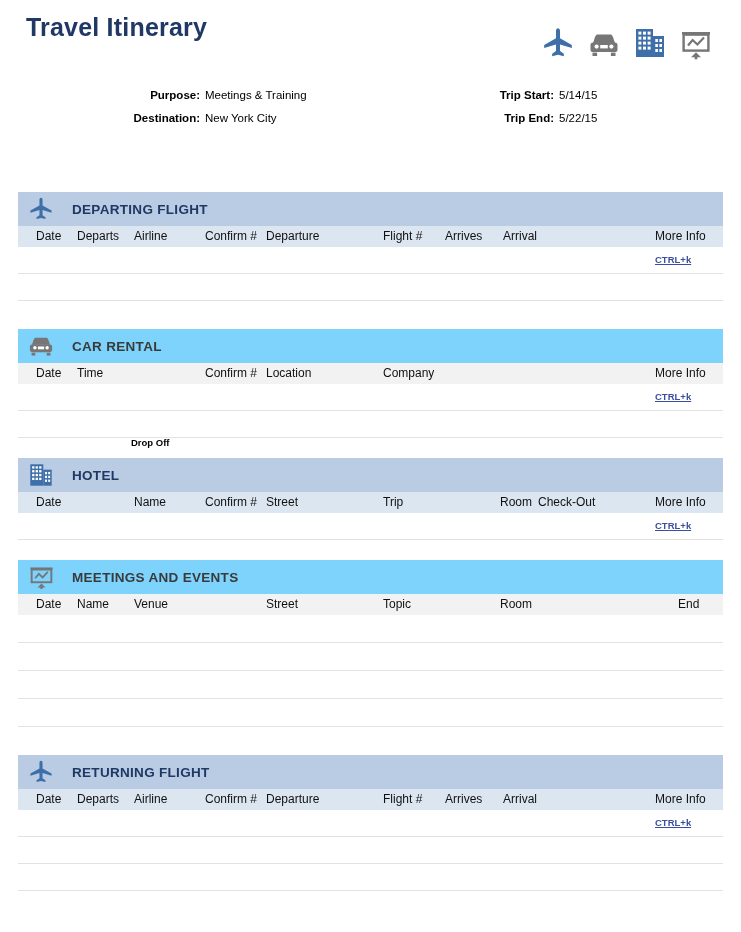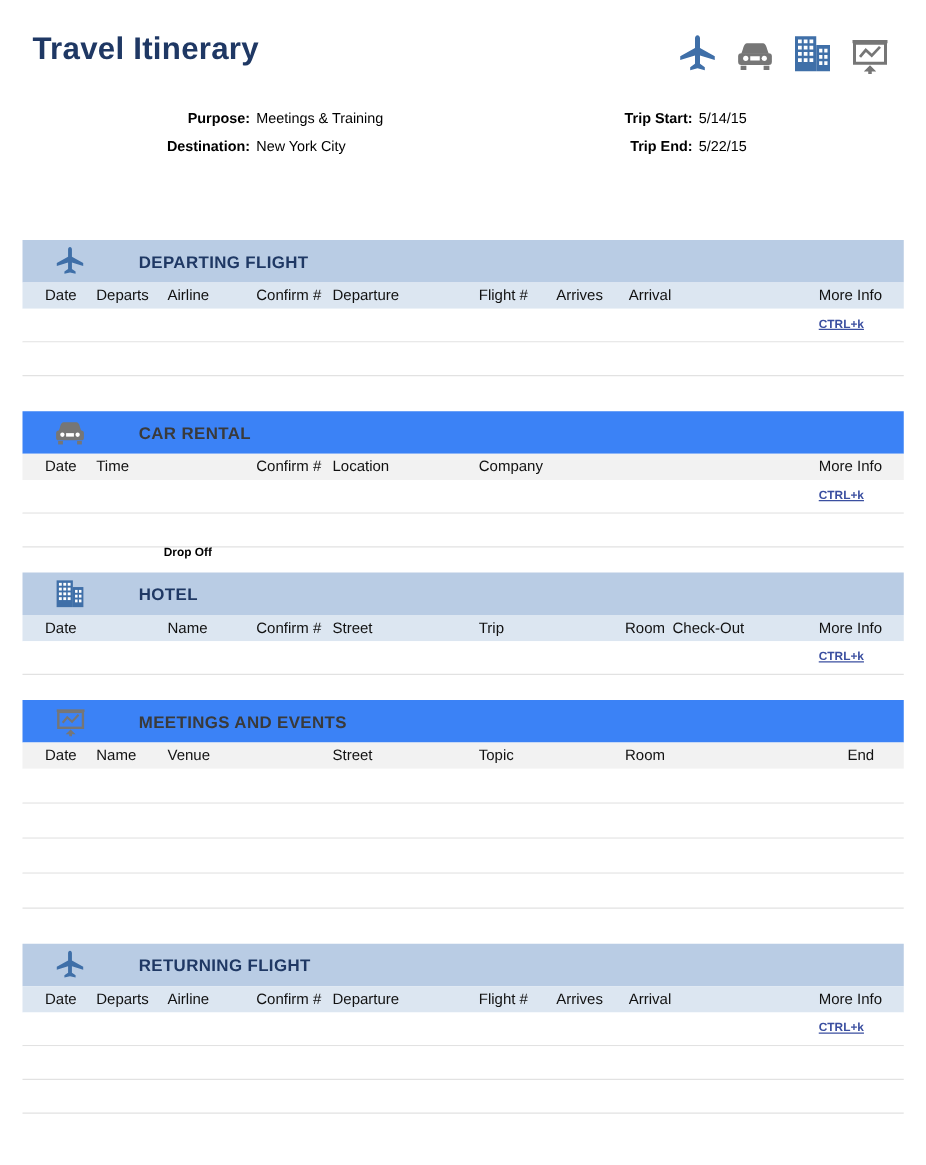--- a/index.html
+++ b/index.html
@@ -19,21 +19,21 @@
     width: 741px;
     height: 932px;
     box-sizing: border-box;
     padding: 0 18px;
   }
 
   
   .doc-header {
     position: relative;
     height: 84px;
-    padding-top: 24px;
+    padding-top: 12px;
     box-sizing: border-box;
   }
   .doc-title {
     font-size: 25px;
     font-weight: bold;
     color: #1f3864;
     letter-spacing: 0.2px;
     margin: 0;
     padding-left: 8px;
     line-height: 30px;
@@ -89,25 +89,24 @@
   
   .section { margin-bottom: 0; }
   .section-gap-lg { height: 46px; }
   .section-gap-md { height: 28px; }
   .section-gap-sm { height: 20px; }
 
   .band {
     display: flex;
     align-items: center;
     height: 34px;
-    padding-left: 23px;
-    gap: 24px;
+    padding-left: 8px;
   }
   .band.blue { background: #b9cce4; }
-  .band.gray { background: #3b82f6; }
+  .band.gray { background: #7dd3fc; }
   .band-icon {
     width: 30px;
     display: flex;
     align-items: center;
     justify-content: center;
     margin-right: 16px;
   }
   .band-title {
     font-size: 13.5px;
     font-weight: bold;

